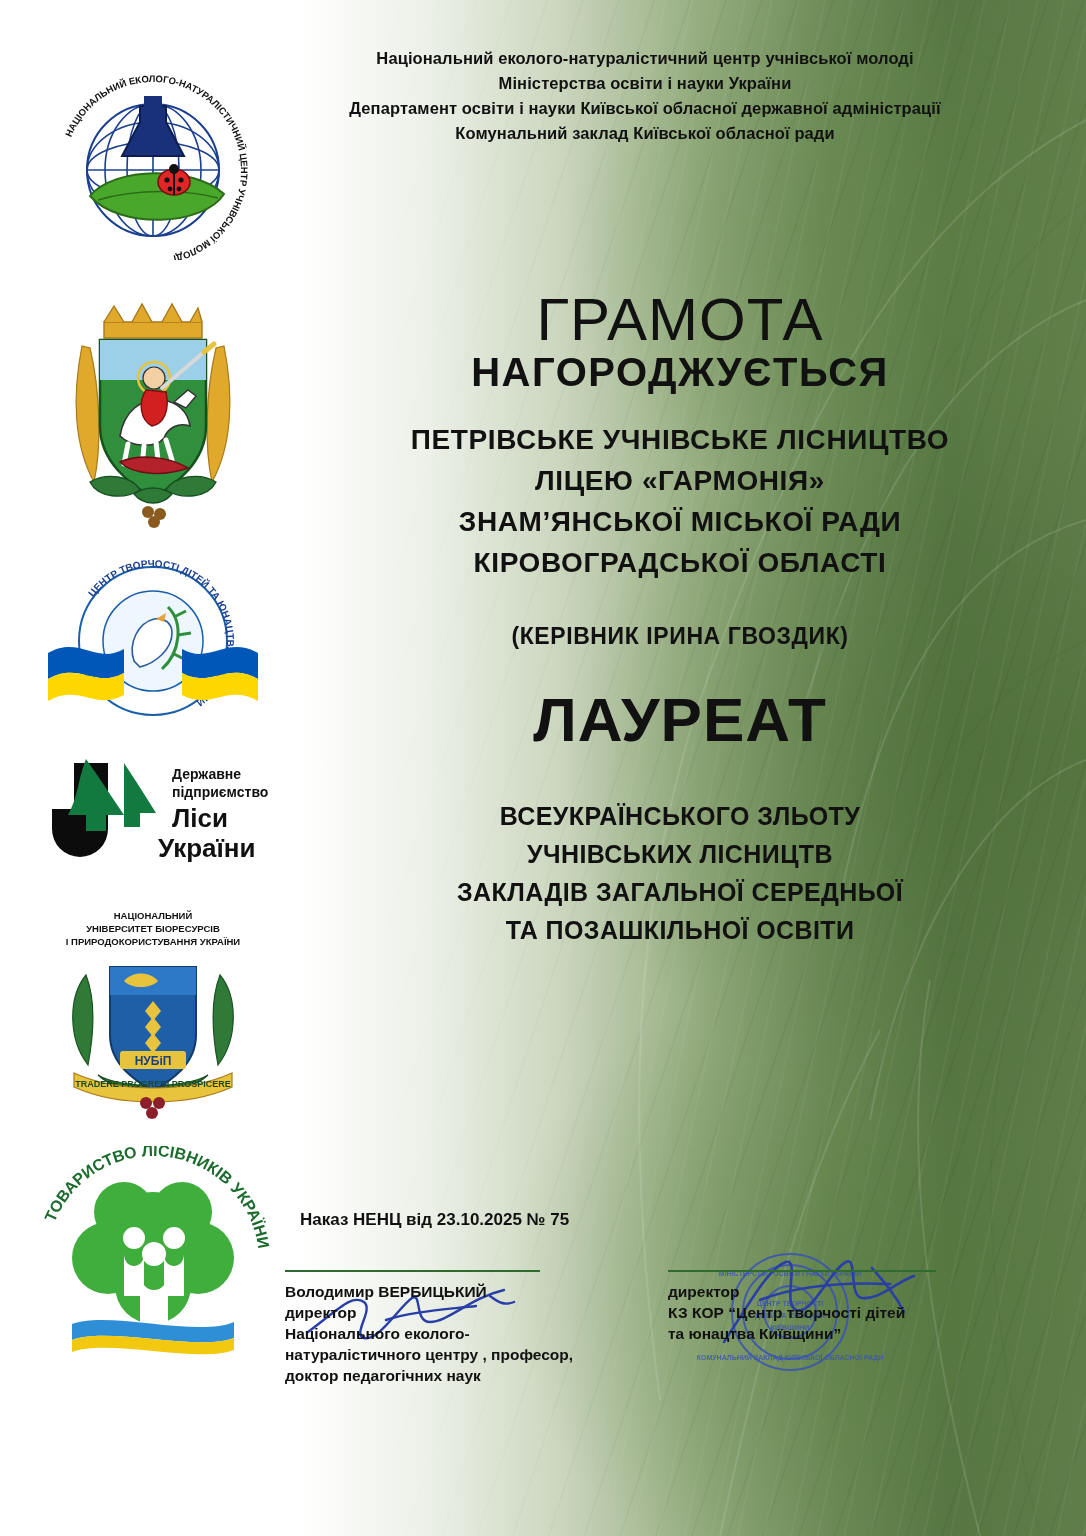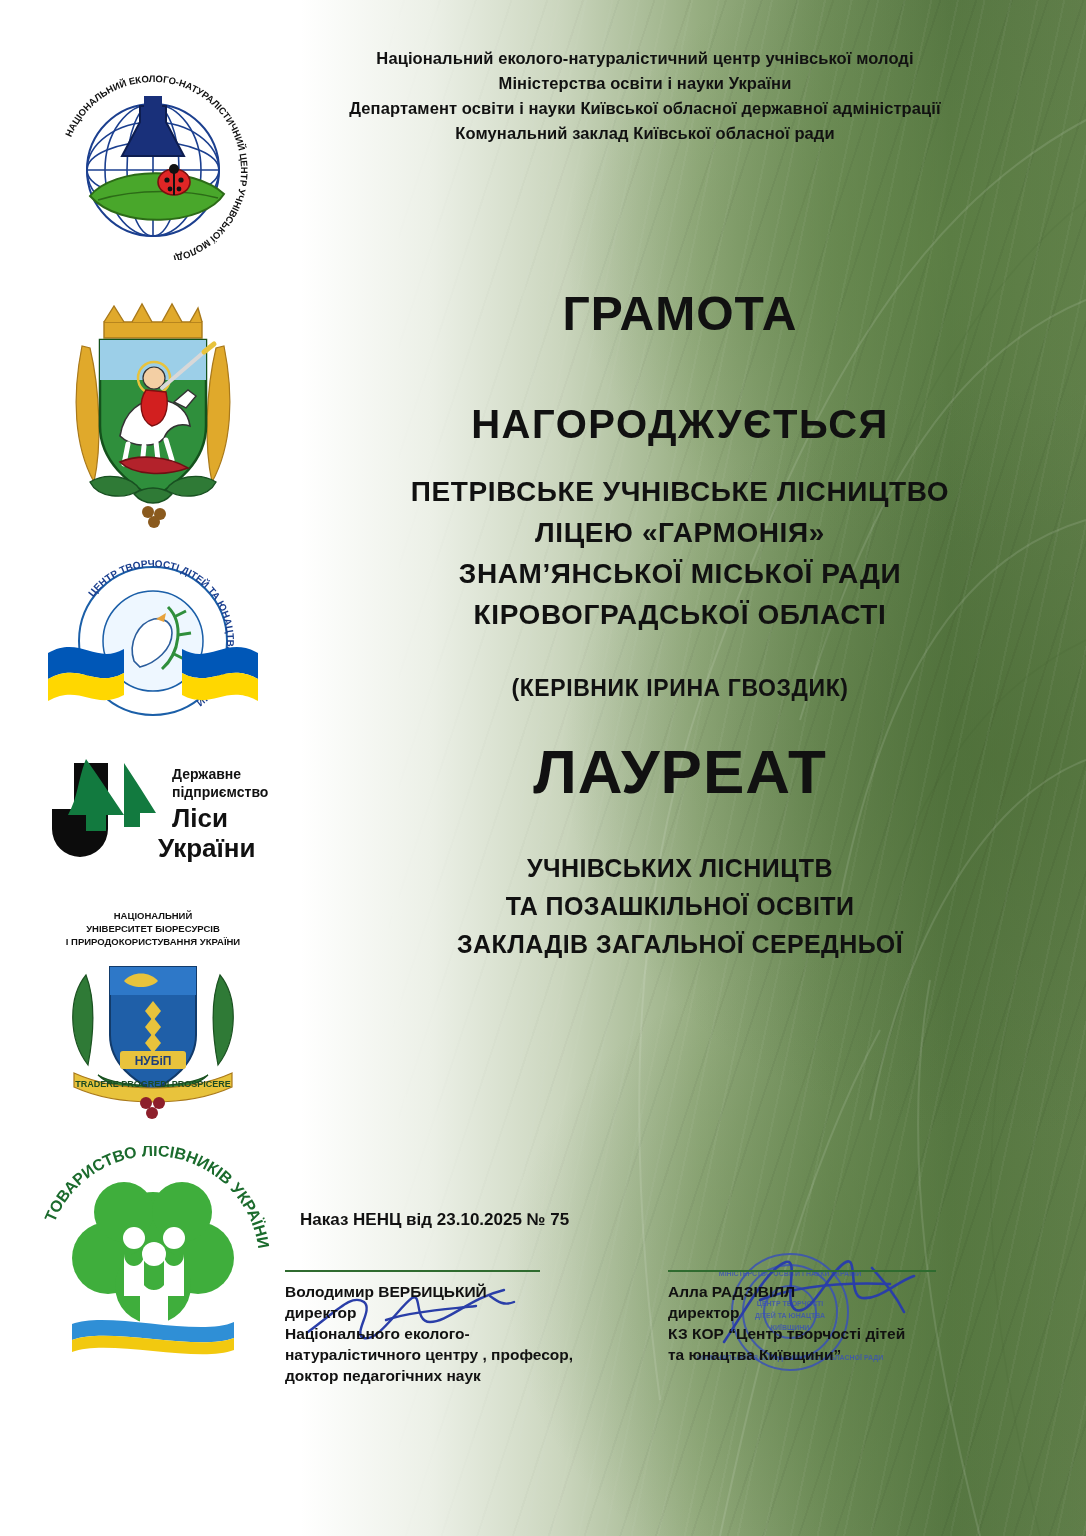--- a/index.html
+++ b/index.html
@@ -84,25 +84,24 @@
   
   .body-col {
     position: absolute;
     left: 300px;
     top: 290px;
     width: 760px;
     text-align: center;
     color: #111;
   }
   .title-gramota {
-    font-size: 48px;
-    font-weight: bold;
+    font-size: 60px;
+    font-weight: normal;
     letter-spacing: 1px;
     line-height: 1;
-    margin-bottom: 64px;
   }
   .subtitle-award {
     font-size: 40px;
     font-weight: bold;
     letter-spacing: 1.5px;
     margin-bottom: 24px;
   }
   .recipient {
     font-size: 28px;
     font-weight: bold;
@@ -378,23 +377,24 @@
       <div>ПЕТРІВСЬКЕ  УЧНІВСЬКЕ  ЛІСНИЦТВО</div>
       <div>ЛІЦЕЮ «ГАРМОНІЯ»</div>
       <div>ЗНАМ’ЯНСЬКОЇ МІСЬКОЇ РАДИ</div>
       <div>КІРОВОГРАДСЬКОЇ ОБЛАСТІ</div>
     </div>
 
     <div class="leader">(КЕРІВНИК  ІРИНА ГВОЗДИК)</div>
     <div class="laureate">ЛАУРЕАТ</div>
 
     <div class="event">
+      <div>ВСЕУКРАЇНСЬКОГО ЗЛЬОТУ</div>
       <div>УЧНІВСЬКИХ ЛІСНИЦТВ</div>
+      <div>ЗАКЛАДІВ ЗАГАЛЬНОЇ СЕРЕДНЬОЇ</div>
       <div>ТА ПОЗАШКІЛЬНОЇ ОСВІТИ</div>
-      <div>ЗАКЛАДІВ ЗАГАЛЬНОЇ СЕРЕДНЬОЇ</div>
     </div>
   </div>
 
   <div class="order-line">Наказ НЕНЦ від 23.10.2025 № 75</div>
 
   <svg class="sig-art" style="left:290px; top:1272px;" width="300" height="90" viewBox="0 0 300 90">
     <g fill="none" stroke="#2a3ea8" stroke-width="2.4" stroke-linecap="round">
       <path d="M18 60 C 50 36, 62 22, 74 30 C 84 38, 62 62, 74 66 C 88 70, 110 34, 122 26 C 132 20, 124 50, 140 50 C 158 50, 180 26, 214 18"></path>
       <path d="M96 48 C 120 40, 150 38, 186 34"></path>
       <path d="M200 24 C 208 30, 214 34, 224 30"></path>
@@ -425,19 +425,18 @@
     <div class="sign-rule"></div>
     <div>Володимир ВЕРБИЦЬКИЙ</div>
     <div>директор</div>
     <div>Національного еколого-</div>
     <div>натуралістичного центру , професор,</div>
     <div>доктор педагогічних наук</div>
   </div>
 
   <div class="sign-block sign-right">
     <div class="sign-rule right"></div>
-    <div>Алла  РАДЗІВІЛЛ</div>
     <div>директор</div>
     <div>КЗ КОР “Центр творчості дітей</div>
     <div>та юнацтва Київщини”</div>
   </div>
 
 </div>
 
 </body></html>

